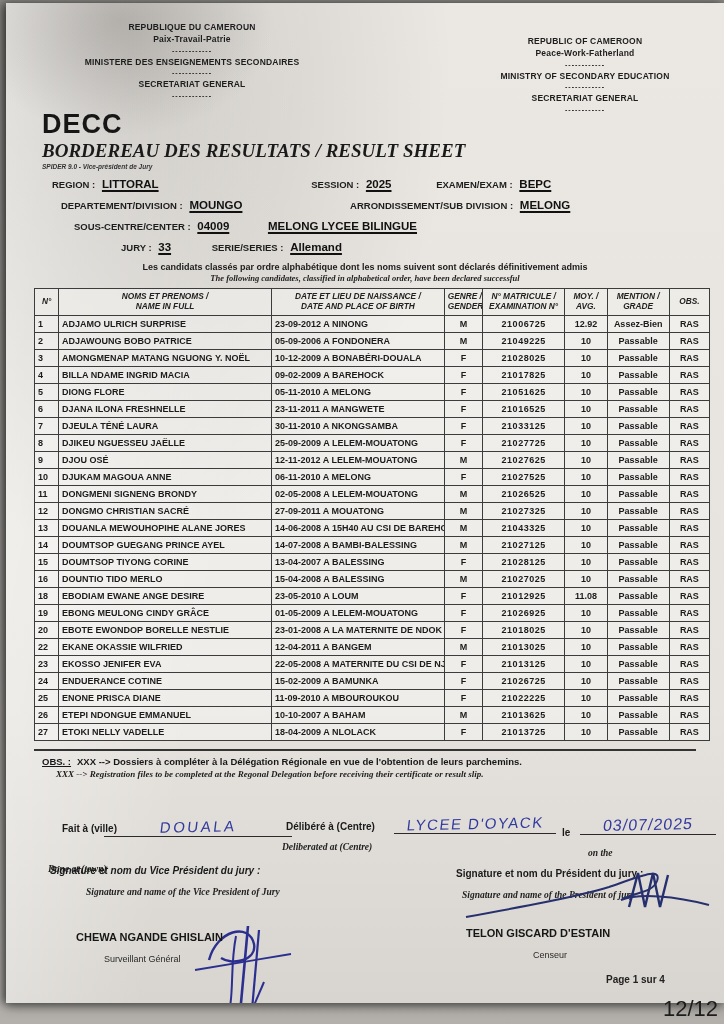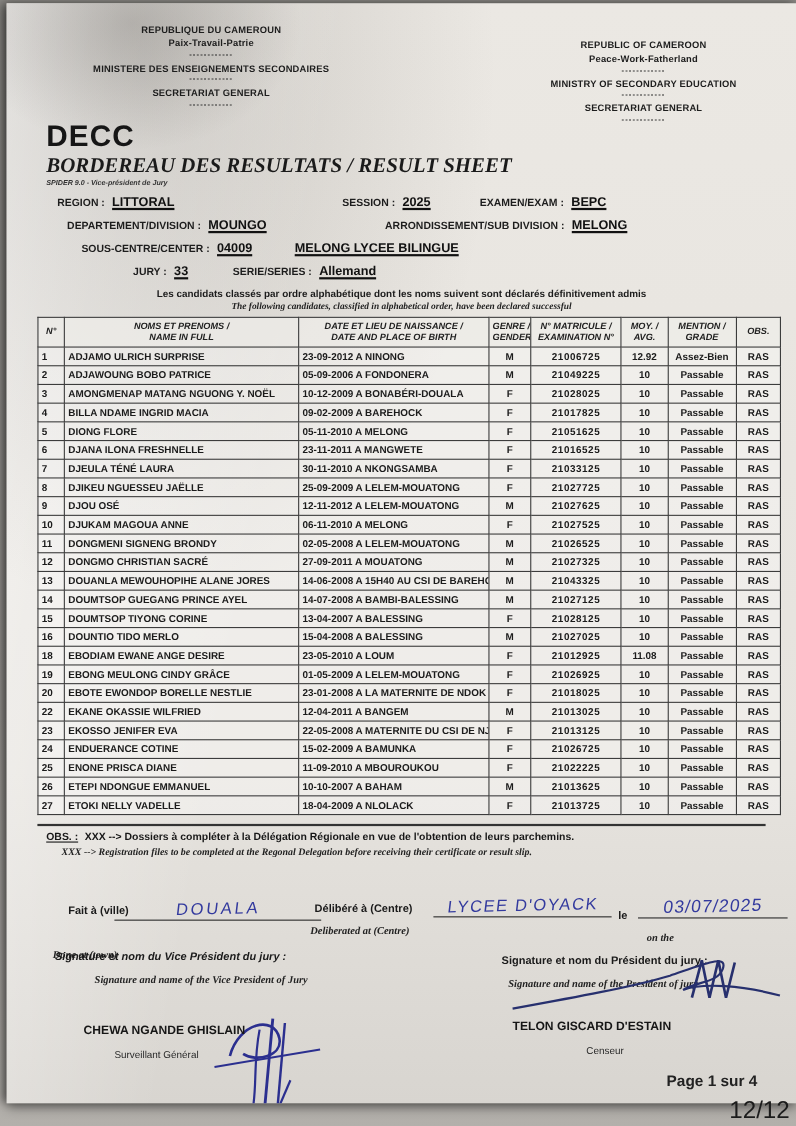--- a/index.html
+++ b/index.html
@@ -65,21 +65,21 @@
   .obs-en{font-family:Liberation Serif, serif;font-style:italic;font-weight:bold;font-size:9px;color:#222;margin:2px 0 0 14px;}
 
   
   .abs{position:absolute;white-space:nowrap;}
   .f-lbl{font-weight:bold;font-size:10px;color:#1a1a1a;}
   .f-en{font-family:"Liberation Serif",serif;font-style:italic;font-weight:bold;font-size:9.5px;color:#222;}
   .hand{font-size:15px;color:#333a9e;letter-spacing:2.5px;font-weight:400;transform:rotate(-1.2deg) skewX(-8deg);display:inline-block;}
   .hline{border-bottom:1.5px solid #2a2a2a;display:inline-block;text-align:center;}
   .sig-name{font-weight:bold;font-size:11px;color:#161616;}
   .sig-title{font-size:9px;color:#2a2a2a;}
-  .pagelbl{font-weight:bold;font-size:14px;color:#222;}
+  .pagelbl{font-weight:bold;font-size:10px;color:#222;}
   .overlay-num{position:absolute;right:6px;bottom:2px;font-size:22px;color:#1c1c1c;z-index:9;}
   svg.sig{overflow:visible;}
 </style>
 </head>
 <body>
 
 <div class="paper">
   <div class="fold"></div>
   <div class="content">
 

